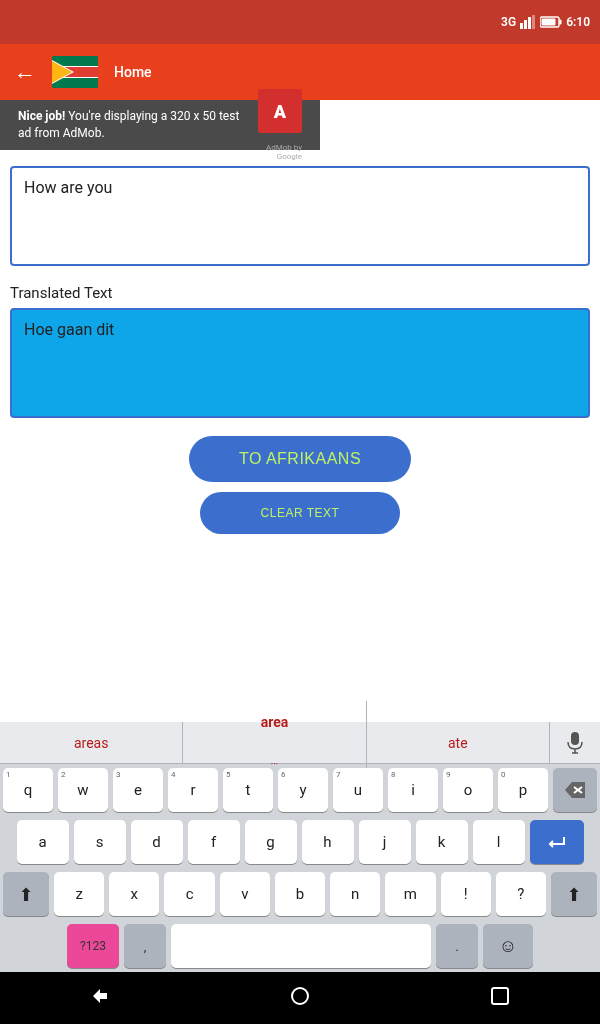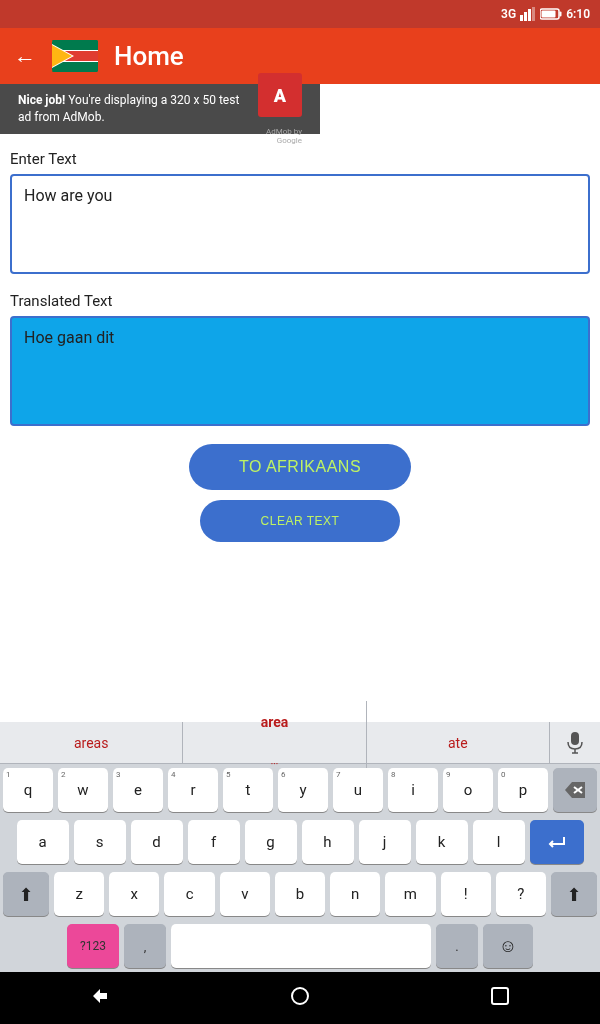--- a/index.html
+++ b/index.html
@@ -1,35 +1,35 @@
 <!DOCTYPE html>
 <html><head>
   <meta charset="utf-8">
   <style>
     * { margin: 0; padding: 0; box-sizing: border-box; }
     body { width: 600px; height: 1024px; font-family: 'Roboto', Arial, sans-serif; background: #fff; overflow: hidden; }
 
     
     .status-bar {
-      width: 100%; height: 28px; background: #c0392b;
+      width: 100%; height: 44px; background: #c0392b;
       display: flex; align-items: center; justify-content: flex-end;
       padding: 0 10px; gap: 6px;
     }
     .status-bar-text {
       color: #fff; font-size: 12px; font-weight: 600;
     }
     .status-icons { display: flex; align-items: center; gap: 4px; }
 
     
     .nav-bar {
       width: 100%; height: 56px; background: #e8401c;
       display: flex; align-items: center; padding: 0 14px; gap: 16px;
     }
     .back-arrow { color: #fff; font-size: 22px; cursor: pointer; }
-    .nav-title { color: #fff; font-size: 26px; font-weight: 500; }
+    .nav-title { color: #fff; font-size: 14px; font-weight: 500; }
 
     
     .ad-banner {
       width: 320px; height: 50px; background: #4a4a4a;
       display: flex; align-items: center; justify-content: space-between;
       padding: 0 18px;
     }
     .ad-text { color: #fff; font-size: 12px; line-height: 1.4; }
     .ad-text strong { color: #fff; }
     .ad-logo {
@@ -192,21 +192,20 @@
     <div style="display:flex;flex-direction:column;align-items:flex-end;">
       <div class="ad-logo">
         <span class="ad-logo-letter">A</span>
       </div>
       <div class="ad-by">AdMob by Google</div>
     </div>
   </div>
 </div>
 
 <div class="main-content">
-  <div class="section-label">Enter Text</div>
   <textarea class="text-box" style="">How are you</textarea>
 
   <div class="section-label">Translated Text</div>
   <textarea class="translated-box" style="">Hoe gaan dit</textarea>
 
   <div class="btn-row">
     <button class="btn-afrikaans">TO AFRIKAANS</button>
     <button class="btn-clear">CLEAR TEXT</button>
   </div>
 </div>

